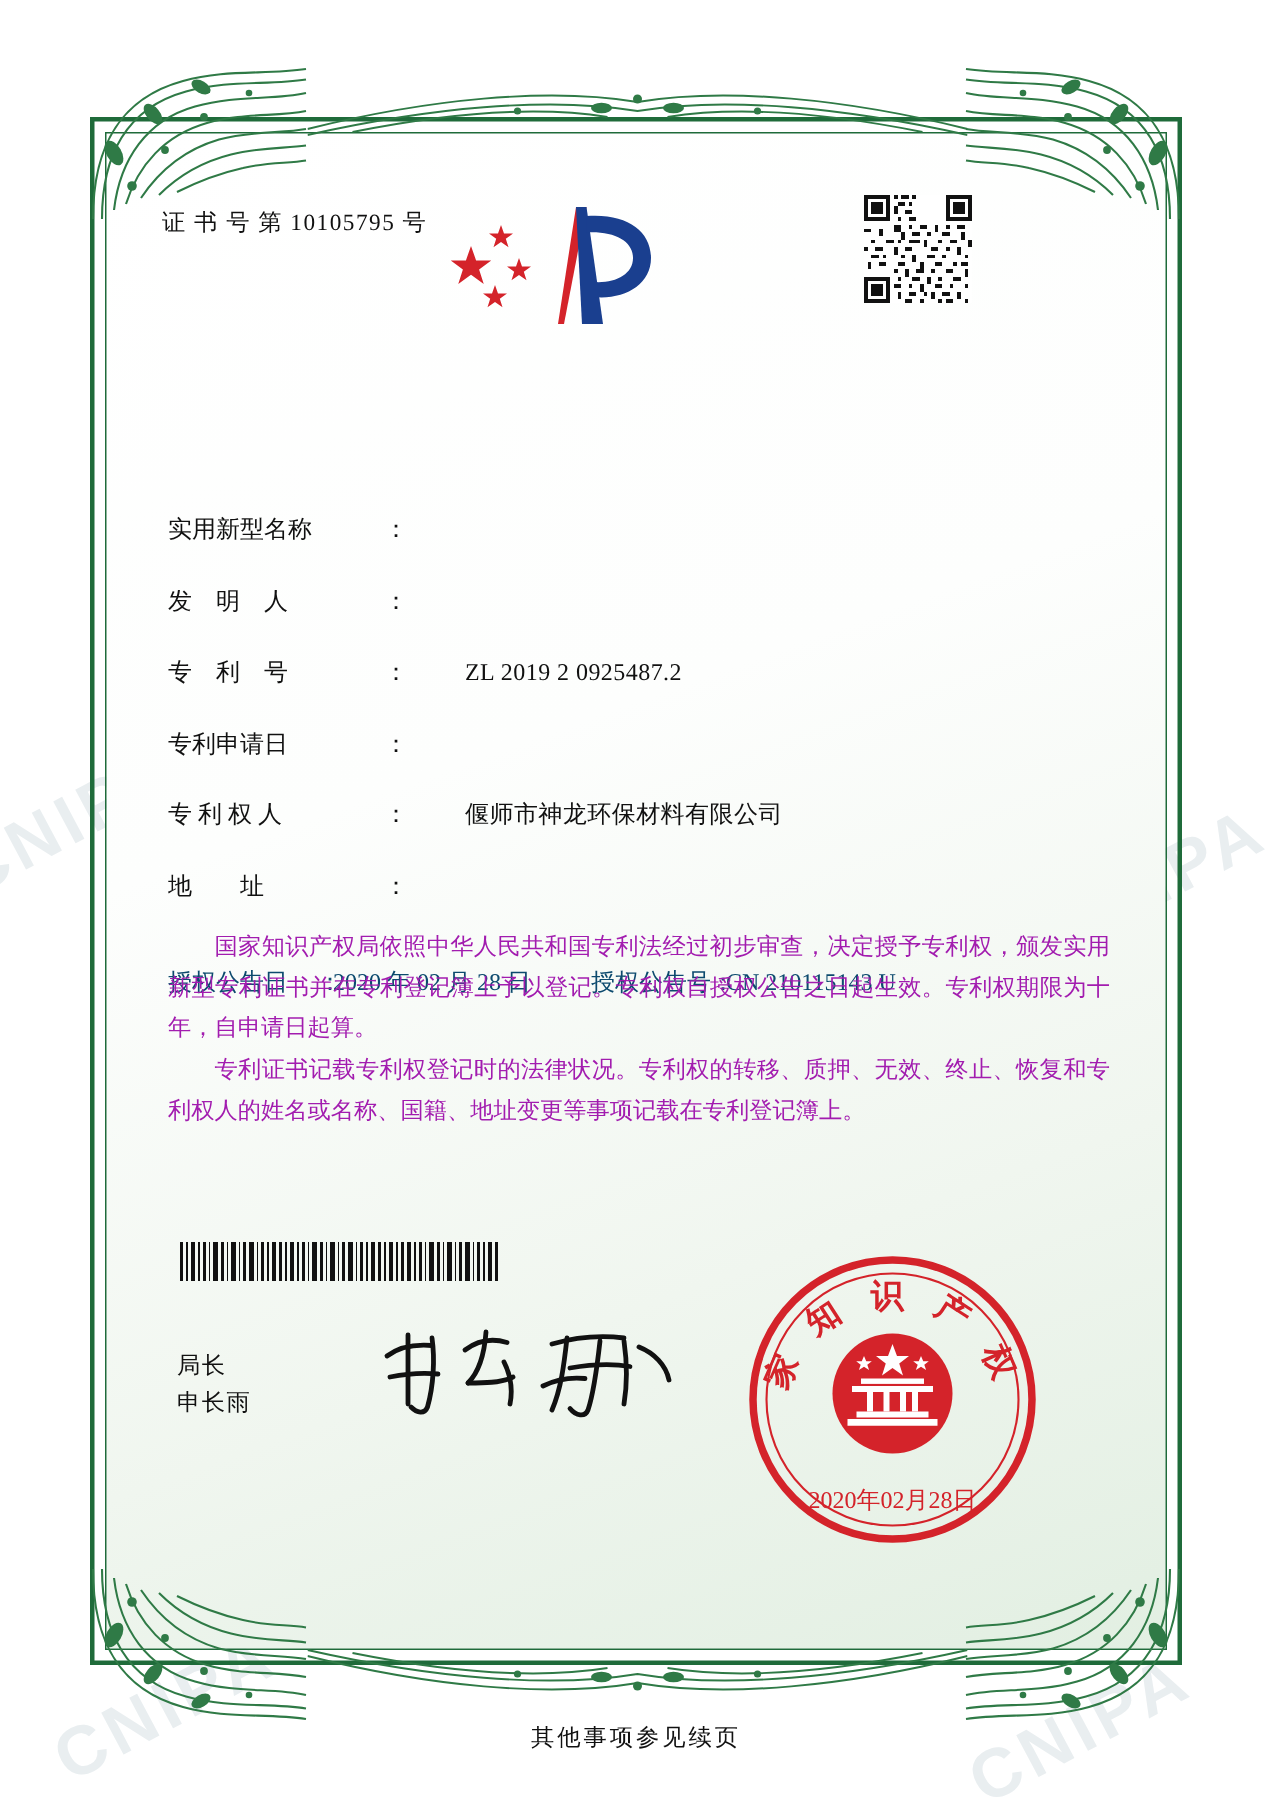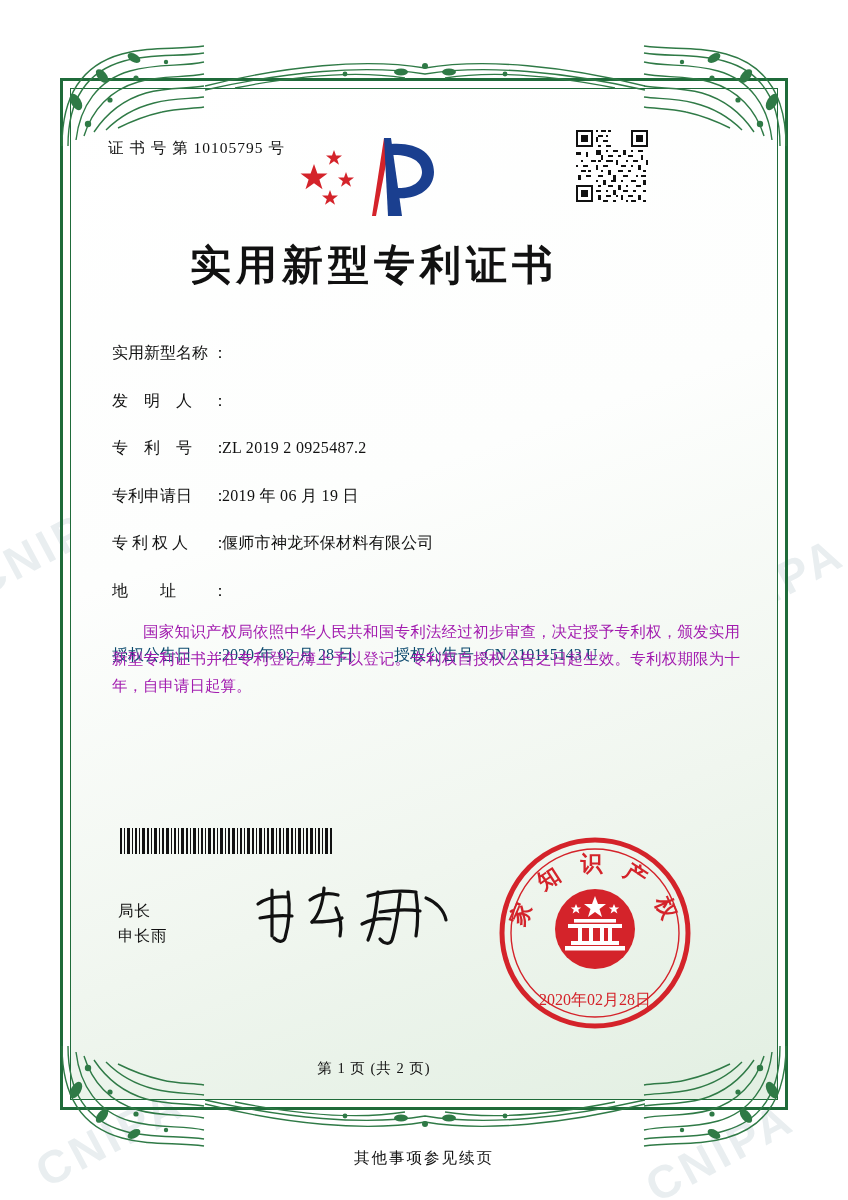--- a/index.html
+++ b/index.html
@@ -77,21 +77,21 @@
     font-weight:700;
     letter-spacing:5px;
     color:#111;
     font-family:"Liberation Serif", serif;
   }
 
   .fields{position:absolute;left:42px;top:255px;width:630px;}
   .field{
     display:flex;align-items:baseline;
     margin-bottom:26.5px;
-    font-size:16px;color:#111;
+    font-size:16px;color:#111;gap:44px;
   }
   .f-label{
     width:100px;flex:none;
     letter-spacing:0px;
     white-space:pre;
   }
   .f-colon{width:10px;flex:none;}
   .f-value{flex:1;letter-spacing:.3px;}
   .f-value2{margin-left:40px;margin-top:17px;}
   .field-inline{display:flex;align-items:baseline;font-size:16px;color:#0c4a6e;margin-bottom:26px;}
@@ -363,21 +363,20 @@
       <polygon points="30,36 33.4,45.6 43.5,45.6 35.4,51.6 38.5,61.3 30,55.2 21.5,61.3 24.6,51.6 16.5,45.6 26.6,45.6"></polygon>
       <polygon points="50,22 52,27.6 58,27.6 53.2,31.2 55,36.8 50,33.3 45,36.8 46.8,31.2 42,27.6 48,27.6"></polygon>
       <polygon points="62,44 64,49.6 70,49.6 65.2,53.2 67,58.8 62,55.3 57,58.8 58.8,53.2 54,49.6 60,49.6"></polygon>
       <polygon points="46,62 48,67.6 54,67.6 49.2,71.2 51,76.8 46,73.3 41,76.8 42.8,71.2 38,67.6 44,67.6"></polygon>
     </g>
     <path d="M92,88 L88,88 L100,10 L107,10 Z" fill="#d4232a"></path>
     <path d="M100,10 L107,10 L118,88 L104,88 Z" fill="#1a3f8f"></path>
     <path d="M107,16 C134,14 150,26 150,44 C150,62 132,72 112,70 L112,60 C126,61 138,55 138,44 C138,33 126,26 107,27 Z" fill="#1a3f8f"></path>
   </svg>
 
-  <div class="main-title">实用新型专利证书</div>
 
   <div class="fields">
 
     <div class="field">
       <span class="f-label">实用新型名称</span>
       <span class="f-colon">：</span>
     </div>
 
     <div class="field">
       <span class="f-label">发    明    人</span>
@@ -386,21 +385,20 @@
 
     <div class="field">
       <span class="f-label">专    利    号</span>
       <span class="f-colon">：</span>
       <span class="f-value">ZL 2019 2 0925487.2</span>
     </div>
 
     <div class="field">
       <span class="f-label">专利申请日</span>
       <span class="f-colon">：</span>
-      <span class="f-value">2019 年 06 月 19 日</span>
     </div>
 
     <div class="field">
       <span class="f-label">专 利 权 人</span>
       <span class="f-colon">：</span>
       <span class="f-value">偃师市神龙环保材料有限公司</span>
     </div>
 
     <div class="field">
       <span class="f-label">地        址</span>
@@ -412,20 +410,21 @@
       <span class="f-colon">：</span>
       <span>2020 年 02 月 28 日</span>
       <span class="f-value2">授权公告号</span>
       <span class="f-colon">：</span>
       <span>CN 210115143 U</span>
     </div>
 
   </div>
 
   <div class="para p1">国家知识产权局依照中华人民共和国专利法经过初步审查，决定授予专利权，颁发实用新型专利证书并在专利登记簿上予以登记。专利权自授权公告之日起生效。专利权期限为十年，自申请日起算。</div>
+  <div class="para p2">专利证书记载专利权登记时的法律状况。专利权的转移、质押、无效、终止、恢复和专利权人的姓名或名称、国籍、地址变更等事项记载在专利登记簿上。</div>
 
   <svg class="barcode" viewBox="0 0 215 26" shape-rendering="crispEdges">
     <rect width="215" height="26" fill="transparent"></rect>
     <g fill="#111">
       <rect x="0" y="0" width="2" height="26"></rect>
         <rect x="4" y="0" width="1" height="26"></rect>
       <rect x="7" y="0" width="3" height="26"></rect>
         <rect x="12" y="0" width="1" height="26"></rect>
       <rect x="15" y="0" width="2" height="26"></rect>
         <rect x="19" y="0" width="1" height="26"></rect>
@@ -530,16 +529,15 @@
     <defs>
       <path id="sealArc" d="M100,100 m-68,0 a68,68 0 0,1 136,0" transform="rotate(0 100 100)"></path>
       <path id="sealArcTop" d="M 28,110 A 72,72 0 0 1 172,110"></path>
     </defs>
     <text font-family="'Liberation Serif', serif" font-size="22" font-weight="700" fill="#d4232a" letter-spacing="7">
       <textPath href="#sealArcTop" startOffset="50%" text-anchor="middle">国 家 知 识 产 权 局</textPath>
     </text>
     <text x="100" y="172" text-anchor="middle" font-family="'Liberation Serif', serif" font-size="16" fill="#d4232a">2020年02月28日</text>
   </svg>
 
-  <div class="page-no">第 1 页 (共 2 页)</div>
 </div>
 
 <div class="footnote">其他事项参见续页</div>
 
 </body></html>

